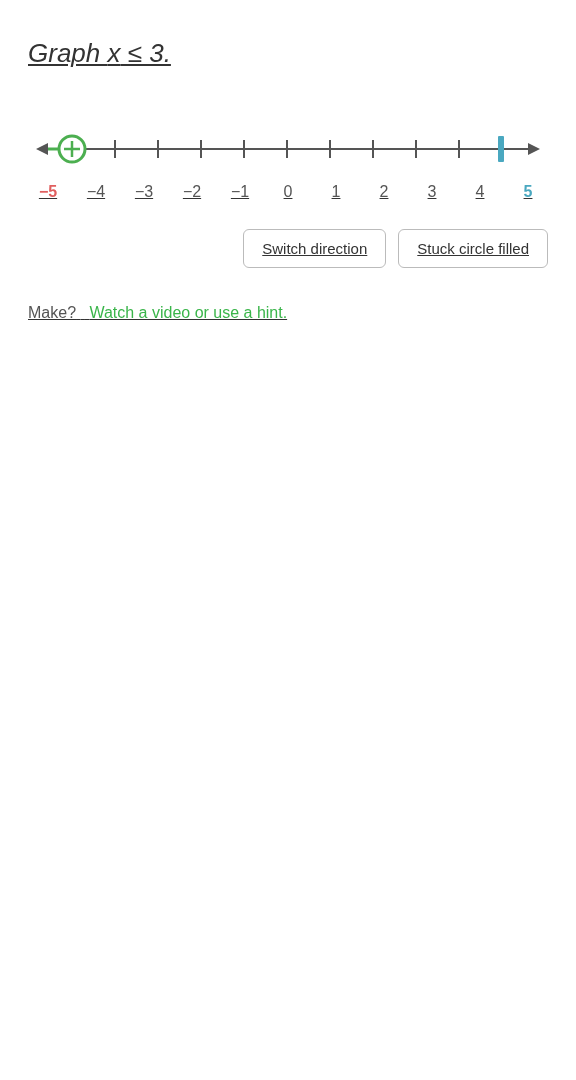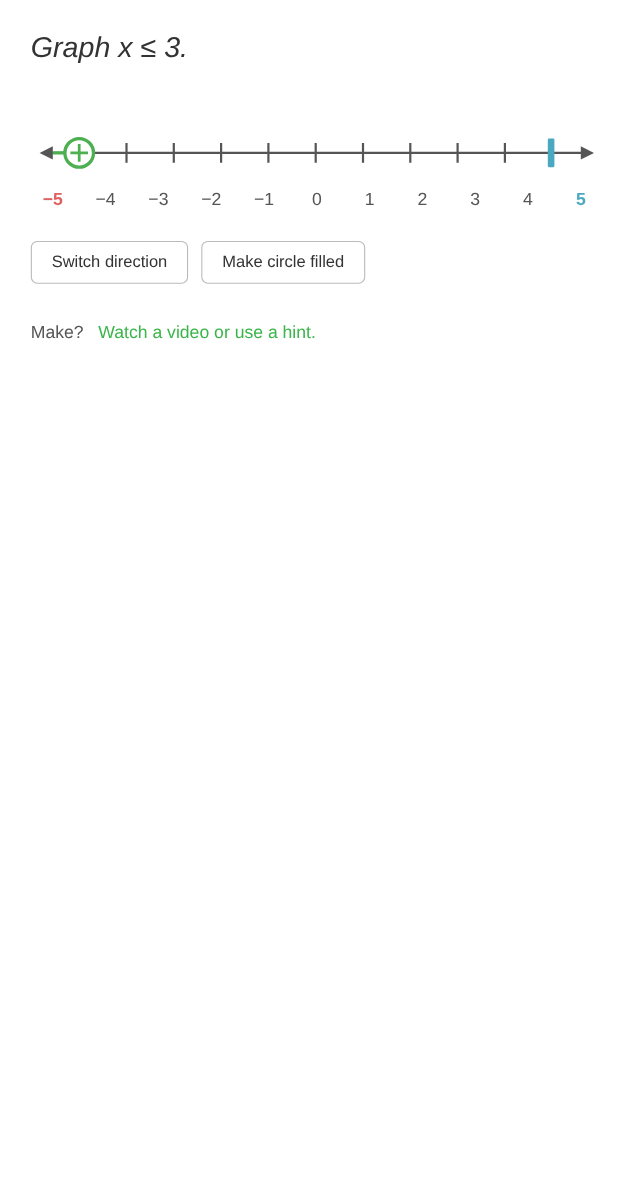--- a/index.html
+++ b/index.html
@@ -10,21 +10,22 @@
 
     body {
       width: 576px;
       min-height: 1080px;
       background: #ffffff;
       font-family: -apple-system, BlinkMacSystemFont, 'Segoe UI', sans-serif;
       color: #333;
     }
 
     .page-container {
-      padding: 28px 28px 40px 28px;
+      padding: 38px 28px 40px 28px;
+      text-decoration: underline;
     }
 
     .problem-title {
       font-size: 26px;
       font-weight: 400;
       color: #333;
       margin-bottom: 50px;
       font-style: italic;
     }
 
@@ -66,20 +67,21 @@
     .number-labels .five {
       color: #4aa8c0;
       font-weight: 600;
     }
 
     .buttons-row {
       display: flex;
       gap: 12px;
       margin-bottom: 36px;
       flex-wrap: wrap;
+      justify-content: flex-end;
     }
 
     .action-button {
       padding: 10px 18px;
       border: 1.5px solid #bbb;
       background: #fff;
       border-radius: 6px;
       font-size: 15px;
       color: #333;
       cursor: pointer;
@@ -152,21 +154,21 @@
       <span>1</span>
       <span>2</span>
       <span>3</span>
       <span>4</span>
       <span class="five">5</span>
     </div>
   </div>
 
   <div class="buttons-row">
     <button class="action-button">Switch direction</button>
-    <button class="action-button">Make circle filled</button>
+    <button class="action-button">Stuck circle filled</button>
   </div>
 
   <div class="hint-row">
     <span>Make?</span>
     <span>&nbsp;</span>
     <a class="hint-link">Watch a video or use a hint.</a>
   </div>
 
 </div>
 

